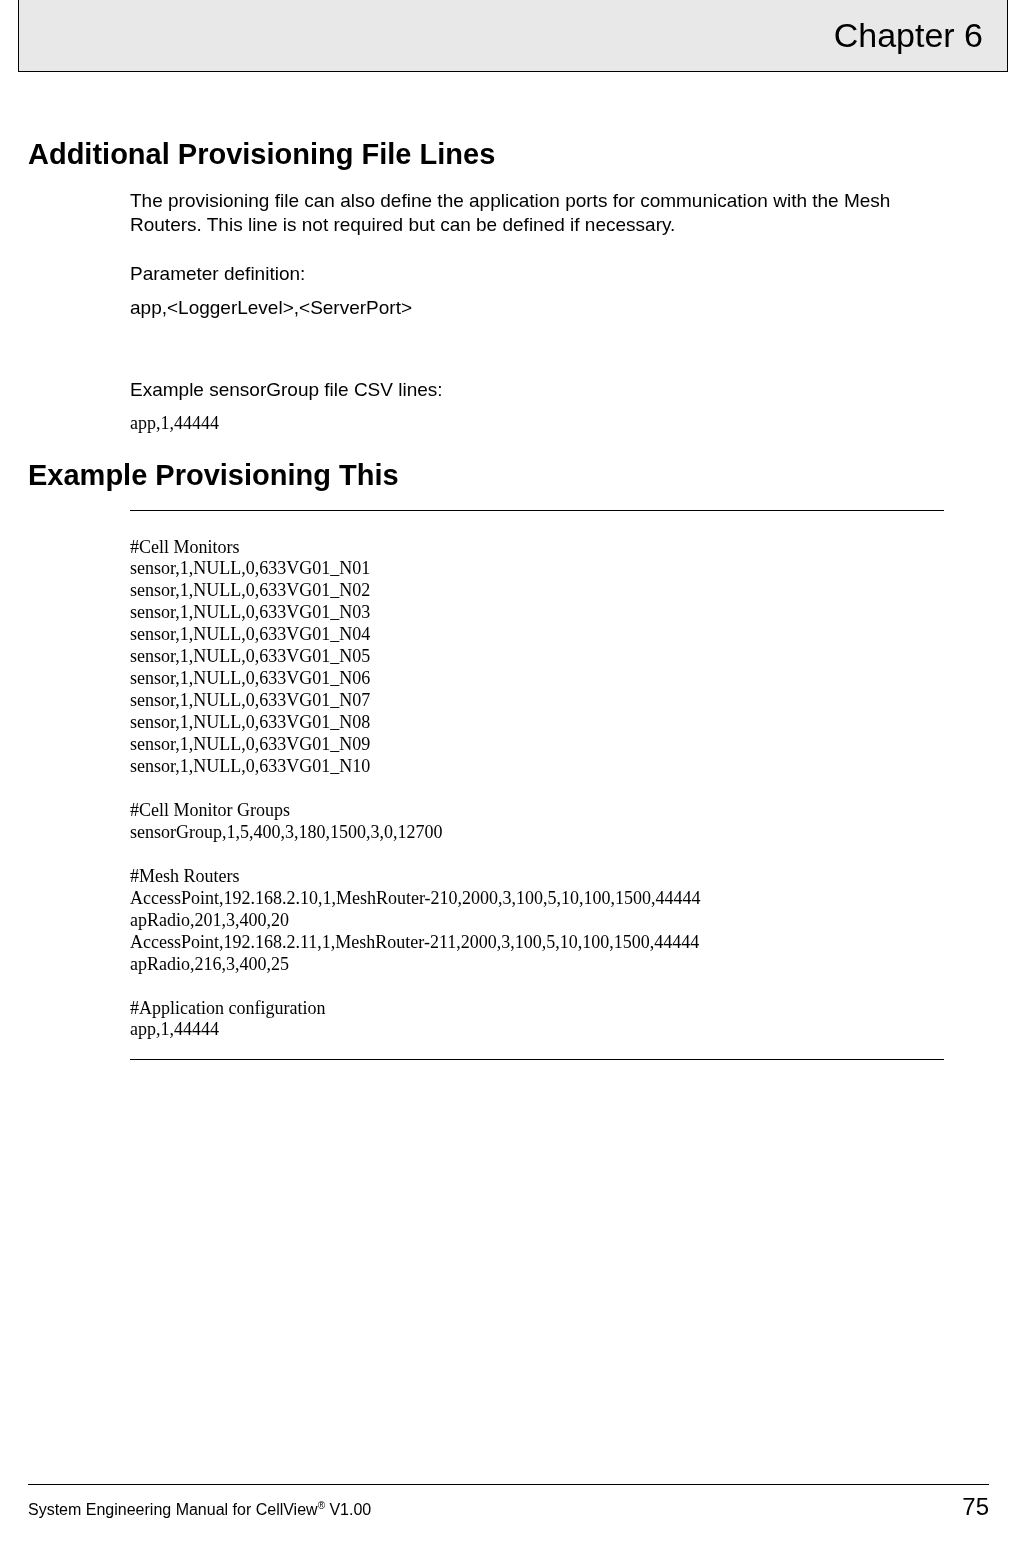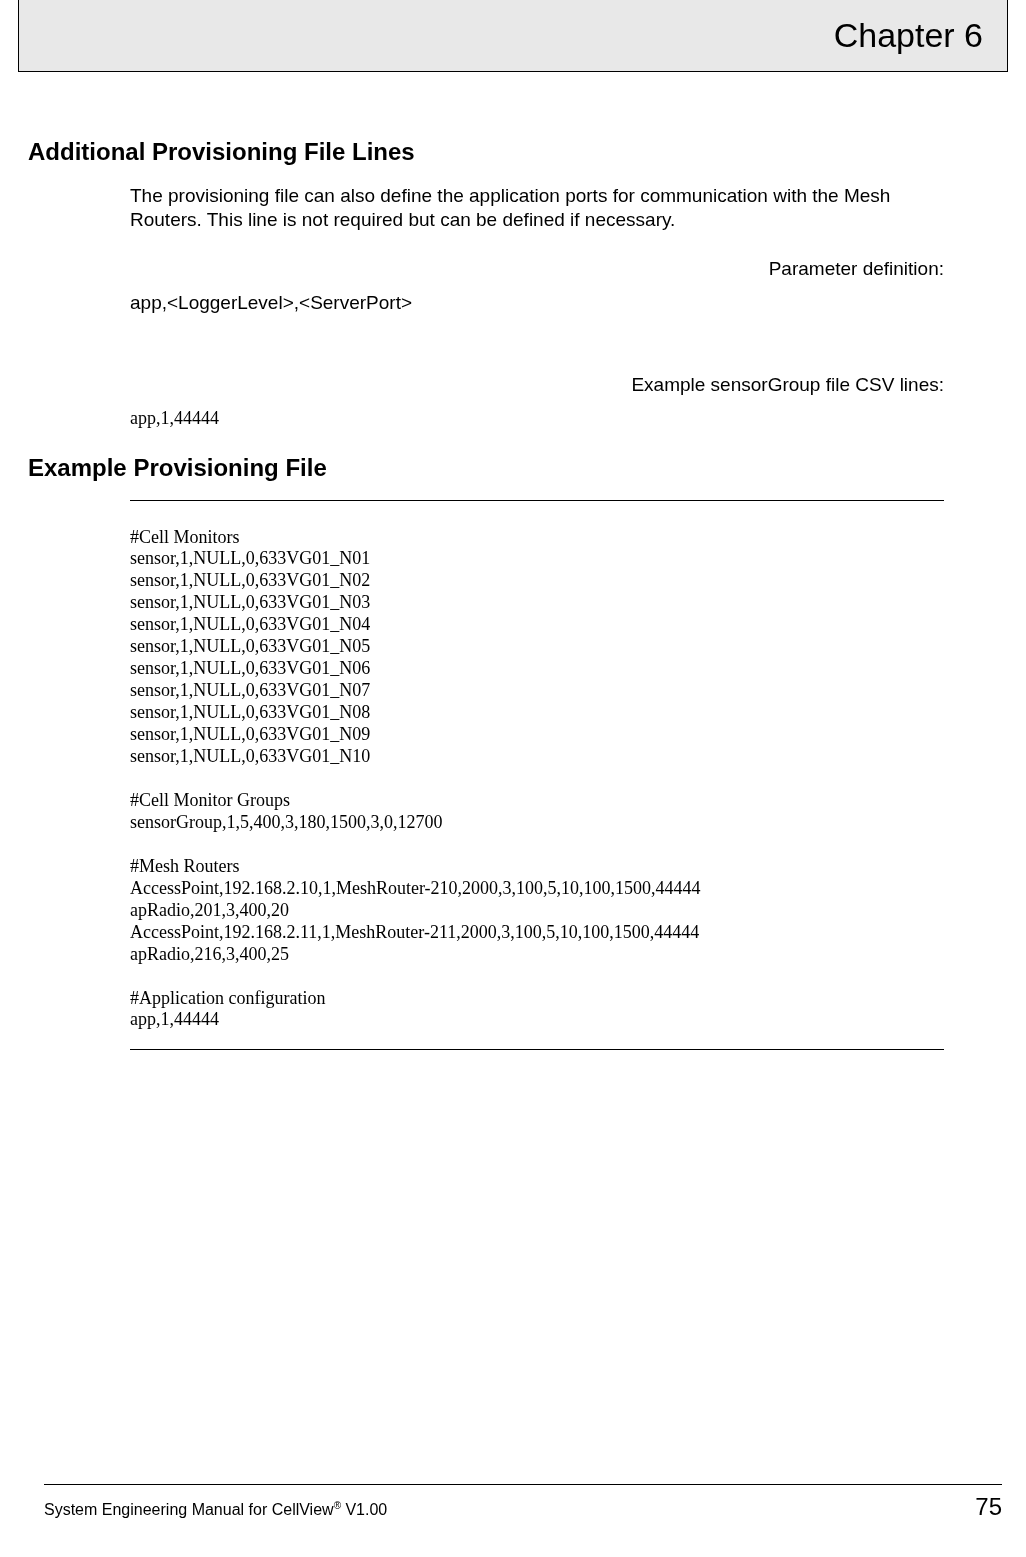--- a/index.html
+++ b/index.html
@@ -11,40 +11,39 @@
     border-top: none;
     margin: 0 18px 0 18px;
     height: 72px;
     display: flex;
     align-items: center;
     justify-content: flex-end;
     padding-right: 24px;
   }
   .header-band .chap { font-size: 34px; font-weight: 400; }
   .content { padding: 66px 82px 0 28px; }
-  h2.section { font-size: 24px; font-weight: bold; margin-bottom: 18px; }
+  h2.section { font-size: 29px; font-weight: bold; margin-bottom: 18px; }
   .body-indent { margin-left: 102px; }
   p { font-size: 19px; line-height: 1.28; margin-bottom: 24px; }
   .mono { font-family: Liberation Serif, serif; font-size: 18px; line-height: 1.22; }
-  .gap-sm { margin-bottom: 10px; text-align: right; }
+  .gap-sm { margin-bottom: 10px; }
   .gap-md { margin-bottom: 24px; }
   .gap-lg { margin-bottom: 58px; }
   .rule-top { border-top: 1px solid #000; margin-top: 10px; }
   .rule-bot { border-bottom: 1px solid #000; padding-bottom: 18px; }
   .csv-block { padding-top: 26px; white-space: pre; }
   .footer {
     position: absolute;
-    left: 28px; right: 24px; bottom: 36px;
+    left: 28px; right: 37px; bottom: 36px;
     border-top: 1px solid #000;
     padding-top: 8px;
     display: flex;
     justify-content: space-between;
     align-items: baseline;
     font-size: 16px;
-    margin-left: 16px;
   }
   .footer sup { font-size: 10px; }
   .pnum { font-size: 24px; }
 </style>
 </head>
 <body>
 
 <div class="page">
 
   <div class="header-band">
@@ -55,21 +54,21 @@
 
     <h2 class="section">Additional Provisioning File Lines</h2>
     <div class="body-indent">
       <p>The provisioning file can also define the application ports for communication with the Mesh Routers. This line is not required but can be defined if necessary.</p>
       <p class="gap-sm">Parameter definition:</p>
       <p class="gap-lg">app,&lt;LoggerLevel&gt;,&lt;ServerPort&gt;</p>
       <p class="gap-sm">Example sensorGroup file CSV lines:</p>
       <p class="mono gap-md">app,1,44444</p>
     </div>
 
-    <h2 class="section">Example Provisioning File</h2>
+    <h2 class="section">Example Provisioning This</h2>
     <div class="body-indent">
       <div class="rule-top rule-bot">
         <div class="mono csv-block">#Cell Monitors
 sensor,1,NULL,0,633VG01_N01
 sensor,1,NULL,0,633VG01_N02
 sensor,1,NULL,0,633VG01_N03
 sensor,1,NULL,0,633VG01_N04
 sensor,1,NULL,0,633VG01_N05
 sensor,1,NULL,0,633VG01_N06
 sensor,1,NULL,0,633VG01_N07

